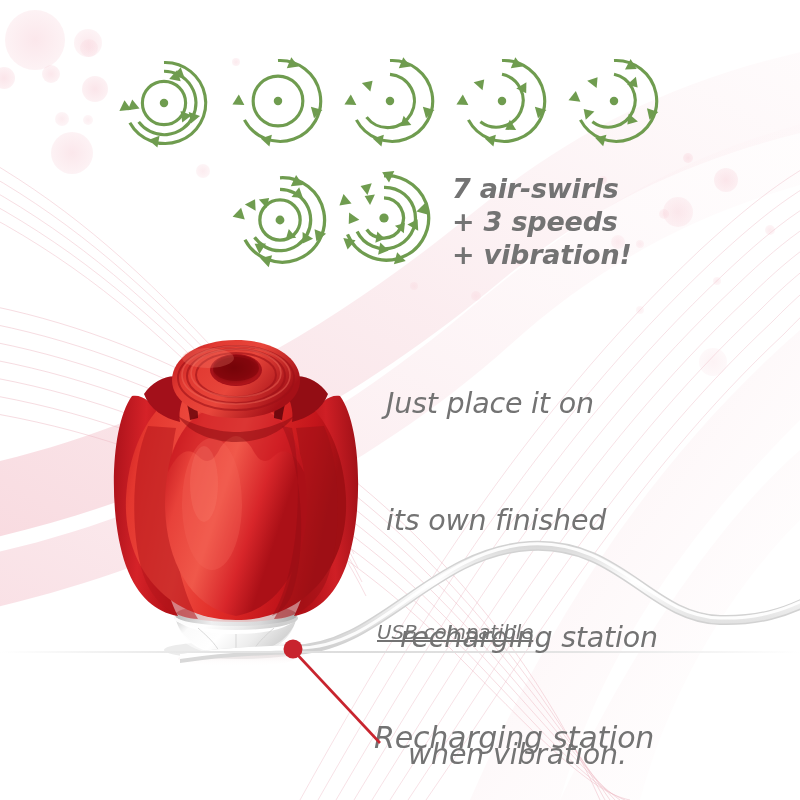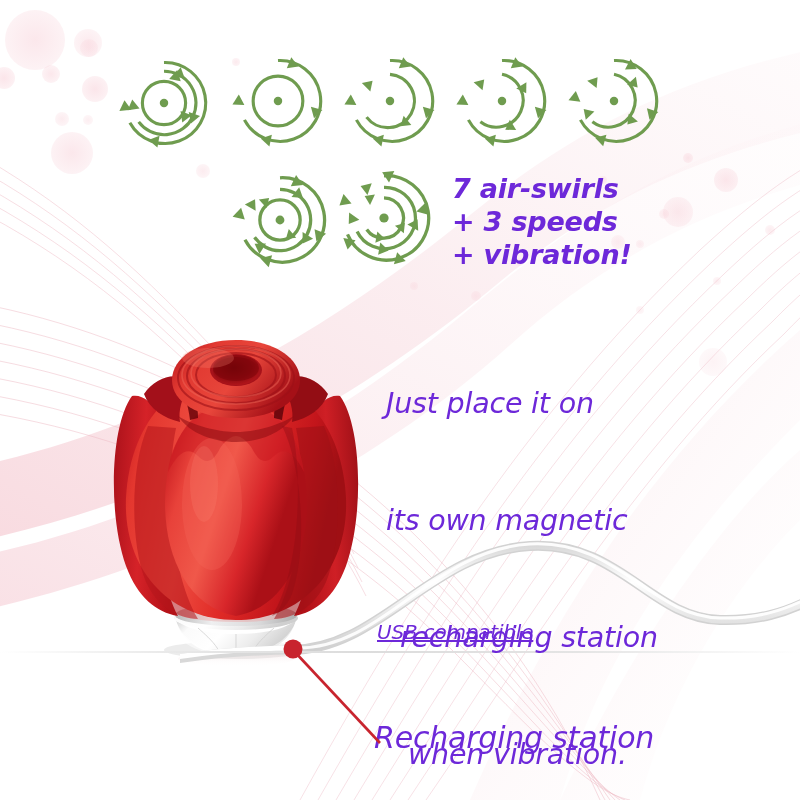--- a/index.html
+++ b/index.html
@@ -14,21 +14,21 @@
   
   .bg-layer{position:absolute;left:0;top:0;width:800px;height:800px;pointer-events:none;}
 
   
   .swirl{position:absolute;}
   .swirl svg{display:block;}
 
   
   .red-script{
     position:absolute;
-    color:#6d28d9;
+    color:#737373;
     font-family:"DejaVu Sans", sans-serif;
     font-style:italic;
     font-weight:400;
     letter-spacing:-0.2px;
     white-space:pre;
   }
   #spec-text{
     left:452px;top:172px;
     font-size:27px;line-height:33px;
     font-weight:700;
@@ -463,21 +463,21 @@
     <path d="M 110 150 C 200 150 250 52 350 46 C 440 41 470 118 540 120
              C 580 121 606 112 630 100" fill="none" stroke="url(#cabOuter)" stroke-width="7" stroke-linecap="round"></path>
     <path d="M 118 148 C 204 148 252 50 350 44 C 438 39 470 116 540 118
              C 578 119 604 110 628 98" fill="none" stroke="#ffffff" stroke-width="3" stroke-linecap="round" opacity="0.9"></path>
   </svg>
 
   <div id="ground-line"></div>
 
   <div class="red-script" id="main-copy">
     <span class="ln i1">Just place it on</span>
-    <span class="ln i2">its own magnetic</span>
+    <span class="ln i2">its own finished</span>
     <span class="ln i3">recharging station</span>
     <span class="ln i4">when vibration.</span>
     
     
   </div>
 
   <div class="red-script" id="usb-label">USB compatible</div>
 
   <div class="red-script" id="station-label">Recharging station</div>
 

